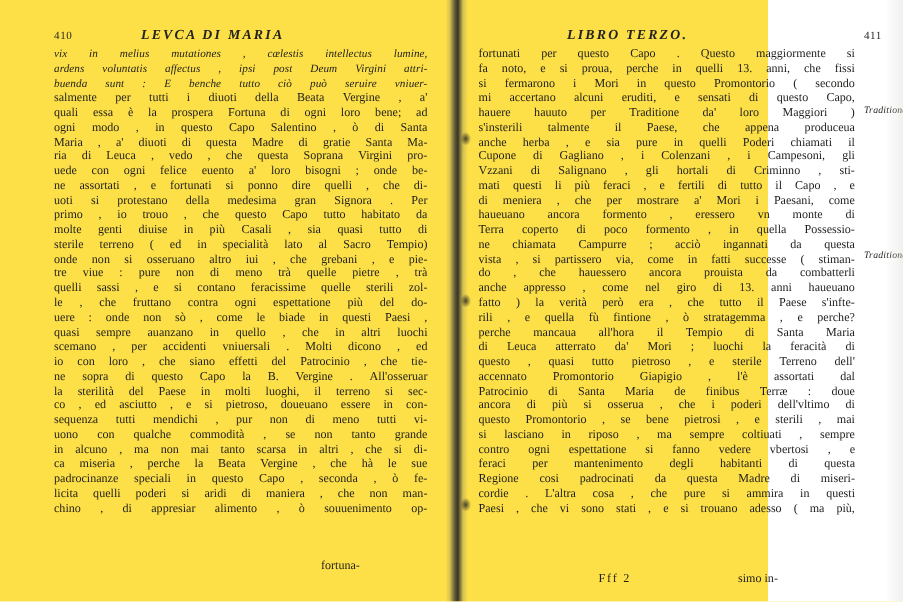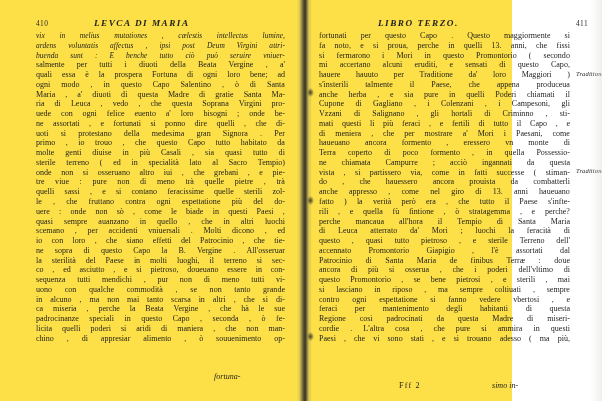--- a/index.html
+++ b/index.html
@@ -132,21 +132,20 @@
     color: #2b2a27;
     white-space: nowrap;
     letter-spacing: 0.15px;
   }
 
   .catchword {
     position: absolute;
     font-size: 8.05px;
     color: #1f1e1c;
     white-space: nowrap;
-    font-style: italic;
   }
   .cw-left  { left: 214px; top: 372px; }
   .cw-right { left: 190px; top: 381px; }
 
   .signature {
     position: absolute;
     font-size: 8.1px;
     letter-spacing: 1.2px;
     color: #1f1e1c;
     left: 97px;

